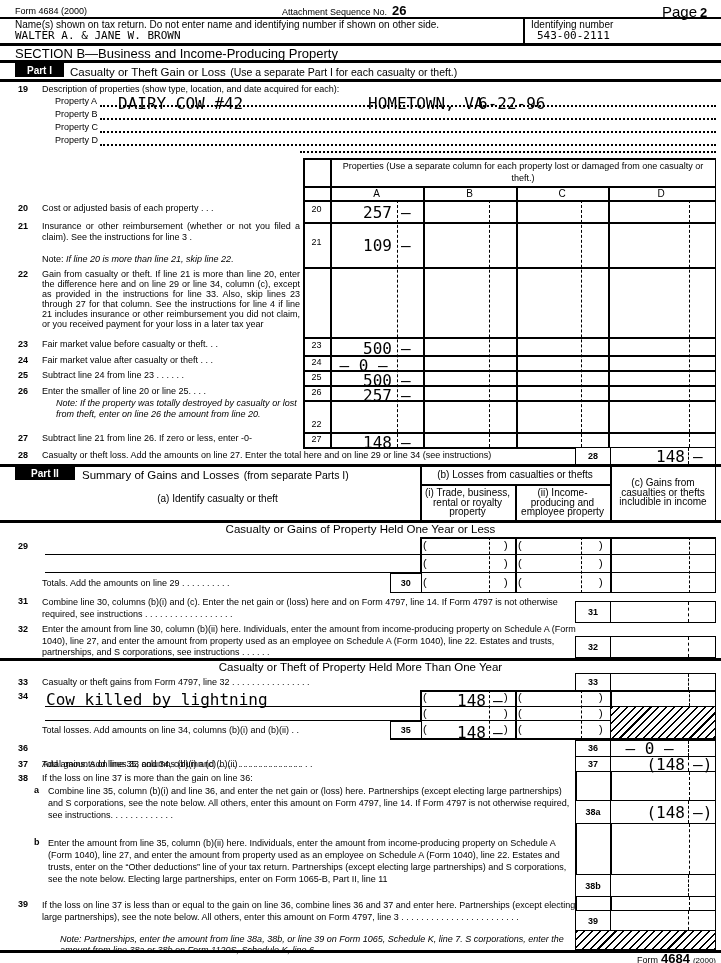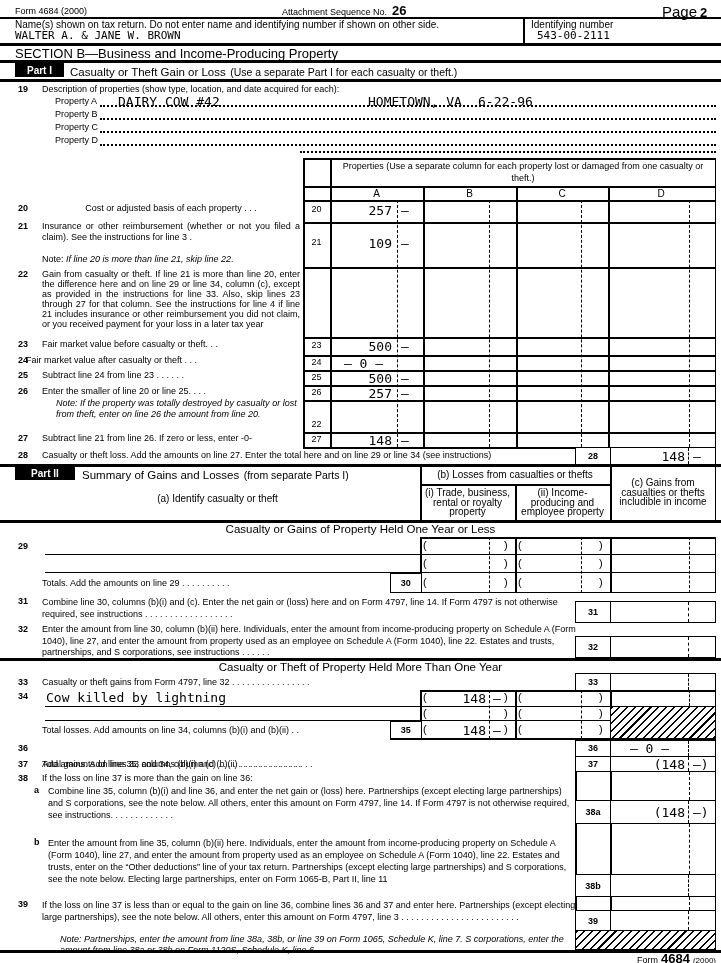--- a/index.html
+++ b/index.html
@@ -6,21 +6,21 @@
   #page{position:relative;width:721px;height:963px;background:#fff;font-family:"Liberation Sans",sans-serif;color:#000;overflow:hidden;margin:0 auto;}
   .abs{position:absolute;}
   .hl{position:absolute;height:1.5px;background:#000;}
   .hl2{position:absolute;height:2.5px;background:#000;}
   .vl{position:absolute;width:1.5px;background:#000;}
   .vd{position:absolute;width:0;border-left:1.5px dashed #000;}
   .dotln{position:absolute;border-bottom:2px dotted #000;}
   .lbl{position:absolute;font-size:9px;line-height:10.5px;}
   .f8{font-size:10px;line-height:9.5px;}
   .num{position:absolute;font-size:9px;font-weight:bold;}
-  .hw{font-family:"DejaVu Sans Mono",monospace;font-size:13px;white-space:nowrap;}
+  .hw{font-family:"DejaVu Sans Mono",monospace;font-size:16px;white-space:nowrap;}
   .tab{position:absolute;background:#000;color:#fff;font-weight:bold;font-size:10px;display:flex;align-items:center;justify-content:center;}
   .ctr{text-align:center;}
   .rt{text-align:right;}
   .b{font-weight:normal;}
   .it{font-style:italic;}
   .rbox{position:absolute;border:1.5px solid #000;display:flex;box-sizing:border-box;background:#fff;}
   .rbox .nb{width:35px;border-right:1.5px solid #000;display:flex;align-items:center;justify-content:center;font-size:9px;font-weight:bold;box-sizing:border-box;flex:none;}
   .rbox .va{flex:1;position:relative;}
   .rbox .va .cd{position:absolute;left:77px;top:0;bottom:0;border-left:1.5px dashed #000;}
   .rbox .va .dv{position:absolute;left:0;top:50%;transform:translateY(-50%);width:74px;text-align:right;}
@@ -128,36 +128,36 @@
   <div class="abs hw" style="left:401px;top:339px;">–</div>
   <div class="abs hw ctr" style="left:330px;top:356px;width:67px;">– 0 –</div>
   <div class="mval hw rt" style="left:330px;top:371px;width:62px;">500</div>
   <div class="abs hw" style="left:401px;top:371px;">–</div>
   <div class="mval hw rt" style="left:330px;top:386px;width:62px;">257</div>
   <div class="abs hw" style="left:401px;top:386px;">–</div>
   <div class="mval hw rt" style="left:330px;top:433px;width:62px;">148</div>
   <div class="abs hw" style="left:401px;top:433px;">–</div>
 
   <div class="num" style="left:18px;top:203px;">20</div>
-  <div class="lbl" style="left:42px;top:203px;width:258px;text-align:center;">Cost or adjusted basis of each property  .    .    .</div>
+  <div class="lbl" style="left:42px;top:203px;width:258px;">Cost or adjusted basis of each property  .    .    .</div>
 
   <div class="num" style="left:18px;top:221px;">21</div>
   <div class="lbl just" style="left:42px;top:221px;width:258px;">Insurance or other reimbursement (whether or not you filed a claim). See the instructions for line 3 .</div>
   <div class="lbl" style="left:42px;top:254px;width:262px;">
     <span class="b">Note:</span>
     <span class="it">If line 20 is more than line 21, skip line 22.</span>
   </div>
 
   <div class="num" style="left:18px;top:269px;">22</div>
   <div class="lbl just" style="left:42px;top:269px;width:258px;line-height:10px;">Gain from casualty or theft. If line 21 is more than line 20, enter the difference here and on line 29 or line 34, column (c), except as provided in the instructions for line 33. Also, skip lines 23 through 27 for that column. See the instructions for line 4 if line 21 includes insurance or other reimbursement you did not claim, or you received payment for your loss in a later tax year</div>
 
   <div class="num" style="left:18px;top:339px;">23</div>
   <div class="lbl" style="left:42px;top:339px;width:270px;">Fair market value before casualty or theft.    .    .</div>
   <div class="num" style="left:18px;top:355px;">24</div>
-  <div class="lbl" style="left:26px;top:355px;width:270px;">Fair market value after casualty or theft  .    .    .</div>
+  <div class="lbl" style="left:42px;top:355px;width:270px;">Fair market value after casualty or theft  .    .    .</div>
   <div class="num" style="left:18px;top:370px;">25</div>
   <div class="lbl" style="left:42px;top:370px;width:270px;">Subtract line 24 from line 23    .    .    .    .    .    .</div>
   <div class="num" style="left:18px;top:386px;">26</div>
   <div class="lbl" style="left:42px;top:386px;width:270px;">Enter the smaller of line 20 or line 25.    .    .    .</div>
   <div class="lbl it" style="left:56px;top:398px;width:248px;">
     <span class="b">Note:</span>
     <span>If the property was totally destroyed by casualty or lost from theft, enter on line 26 the amount from line 20.</span>
   </div>
   <div class="num" style="left:18px;top:433px;">27</div>
   <div class="lbl" style="left:42px;top:433px;width:275px;">Subtract line 21 from line 26. If zero or less, enter -0-</div>

